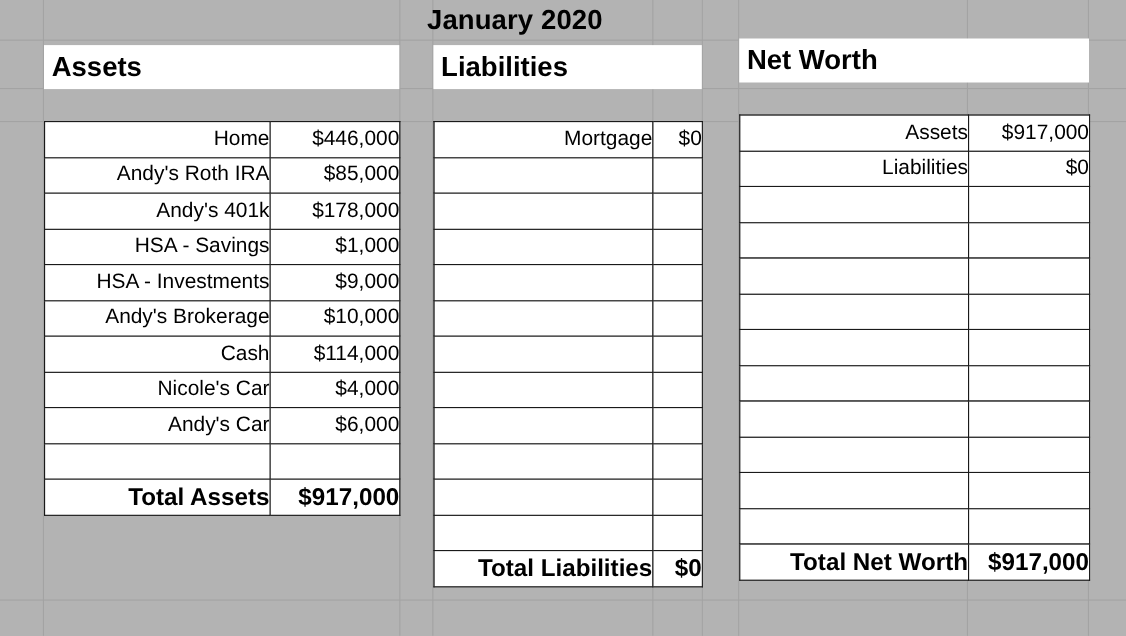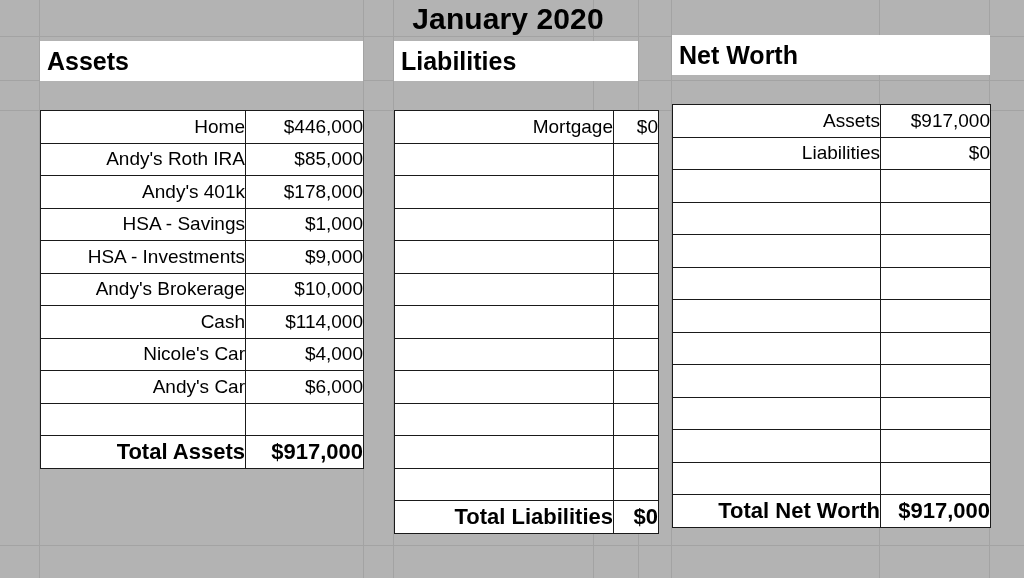--- a/index.html
+++ b/index.html
@@ -40,25 +40,24 @@
   
   #title-row {
     position: absolute;
     left: 0;
     top: 0;
     width: 936px;
     height: 37px;
     display: flex;
     align-items: center;
     justify-content: center;
-    font-size: 30px;
+    font-size: 25px;
     font-weight: bold;
     color: #000;
     letter-spacing: 0.1px;
-    padding-left: 40px;
   }
 
   
   .block {
     position: absolute;
   }
 
   .block-header {
     background: #ffffff;
     height: 40px;
@@ -104,21 +103,21 @@
     background: #ffff66;
   }
 
   
   #block-assets { left: 40px;  top: 41px;  width: 323px; }
   #block-assets .col-label { width: 205px; }
   #block-assets .col-value { width: 118px; }
 
   
   #block-liabilities { left: 394px; top: 41px; width: 244px; }
-  #block-liabilities .col-label { width: 219px; }
+  #block-liabilities .col-label { width: 199px; }
   #block-liabilities .col-value { width: 45px; }
 
   
   #block-networth { left: 672px; top: 35px; width: 318px; }
   #block-networth .col-label { width: 208px; }
   #block-networth .col-value { width: 110px; }
 </style>
 </head>
 <body>
 

